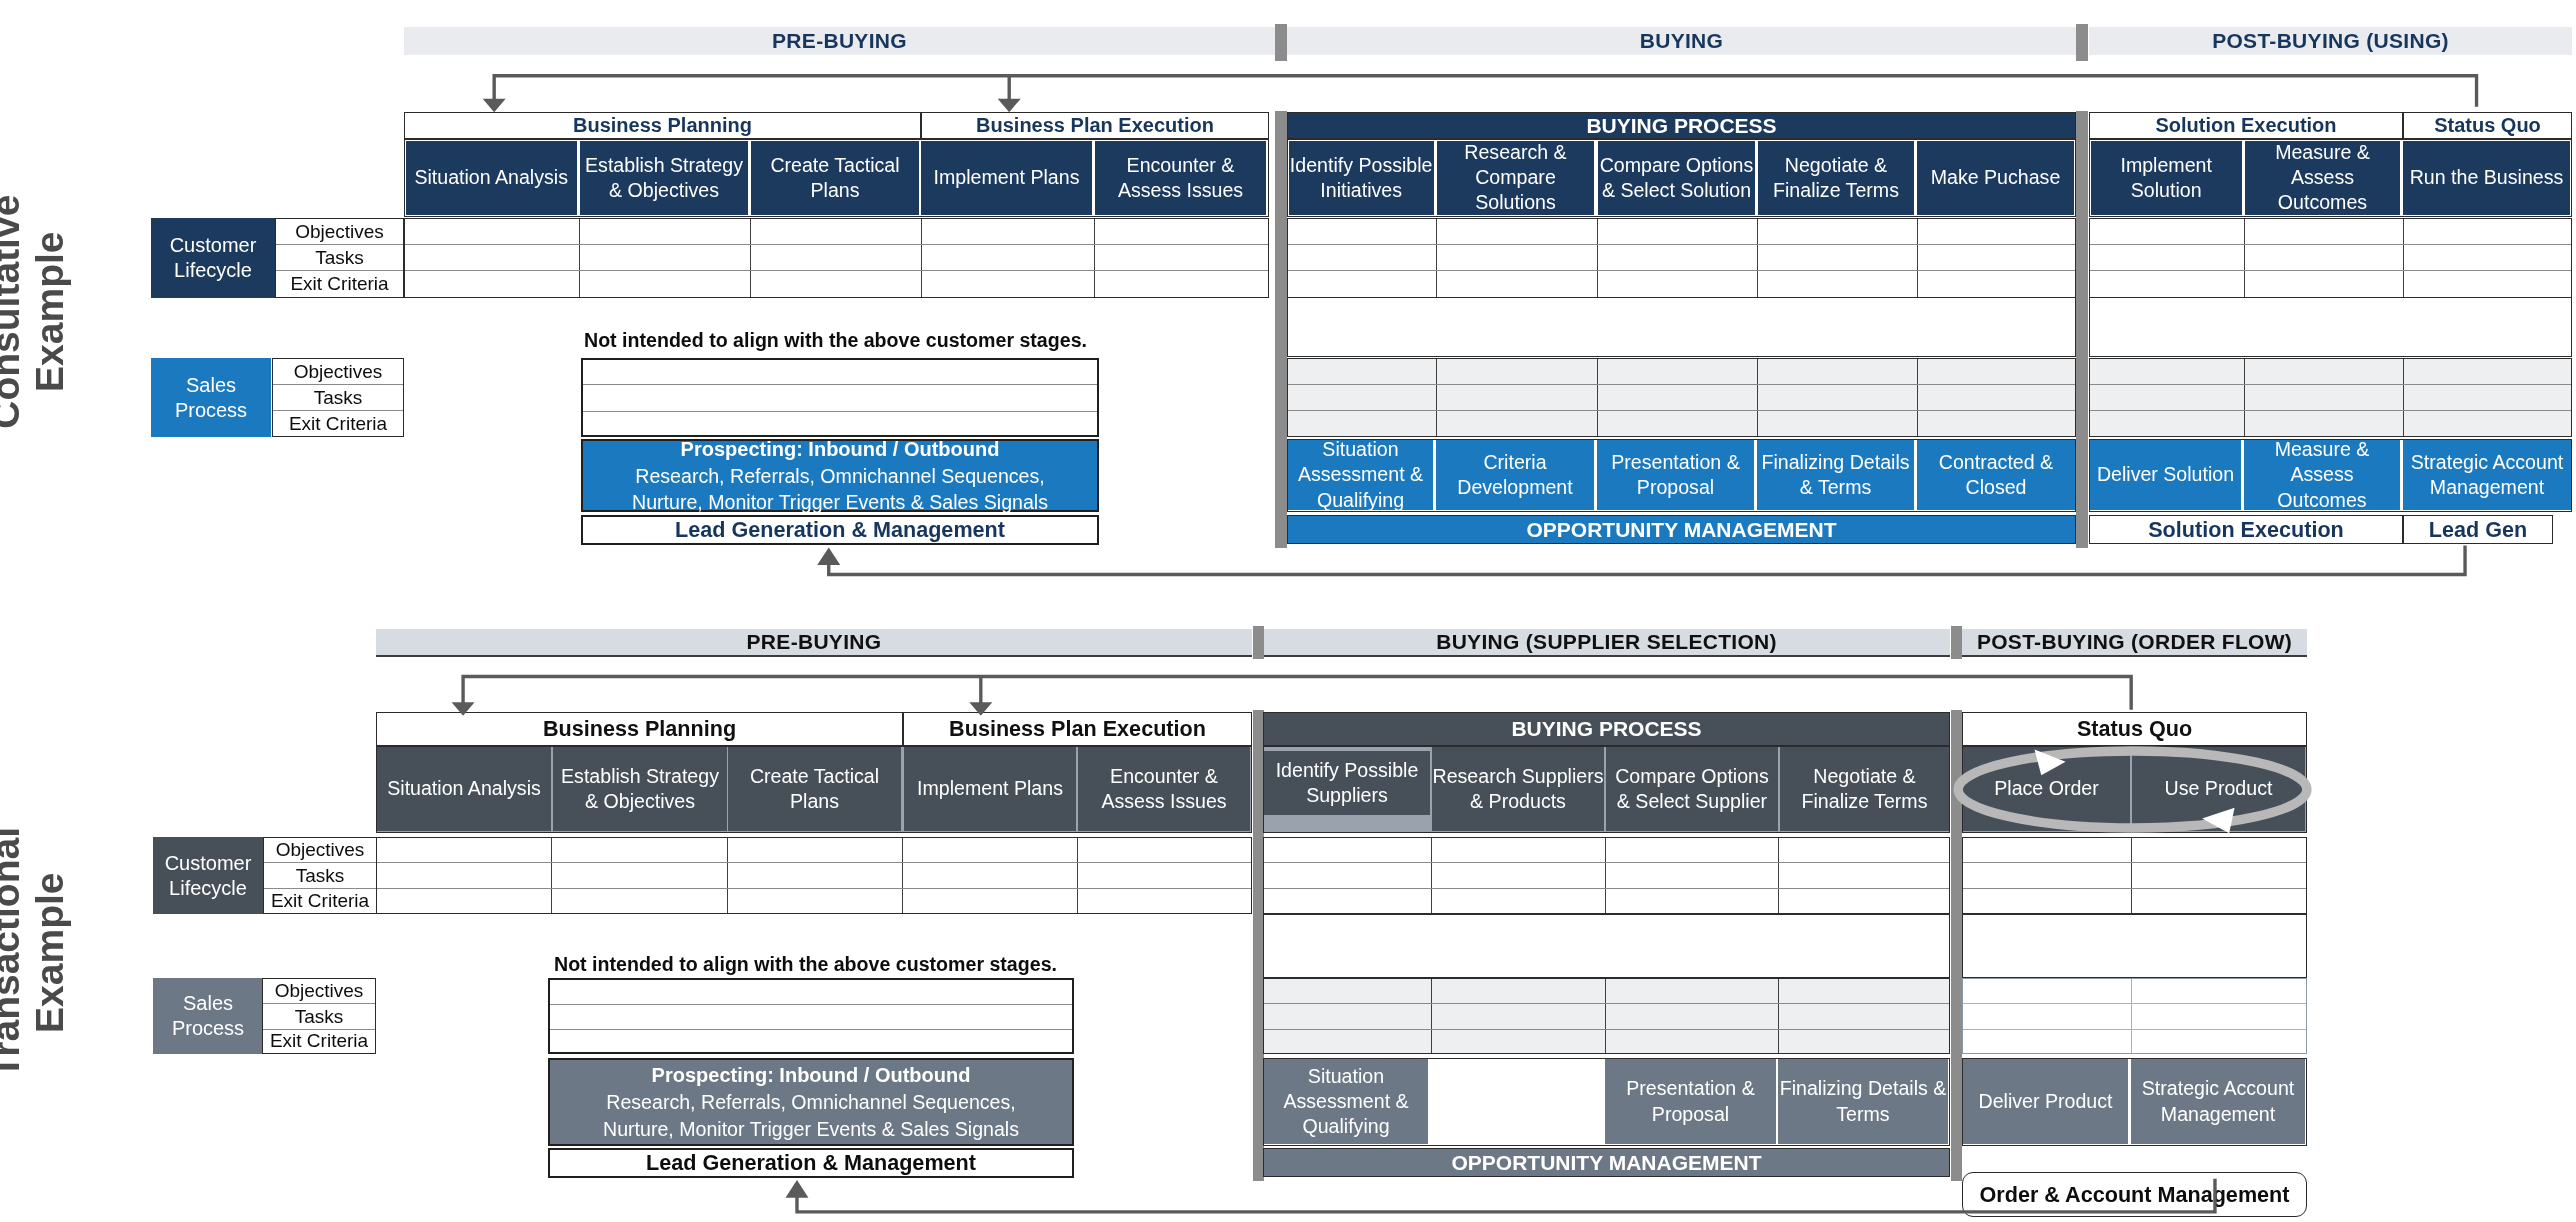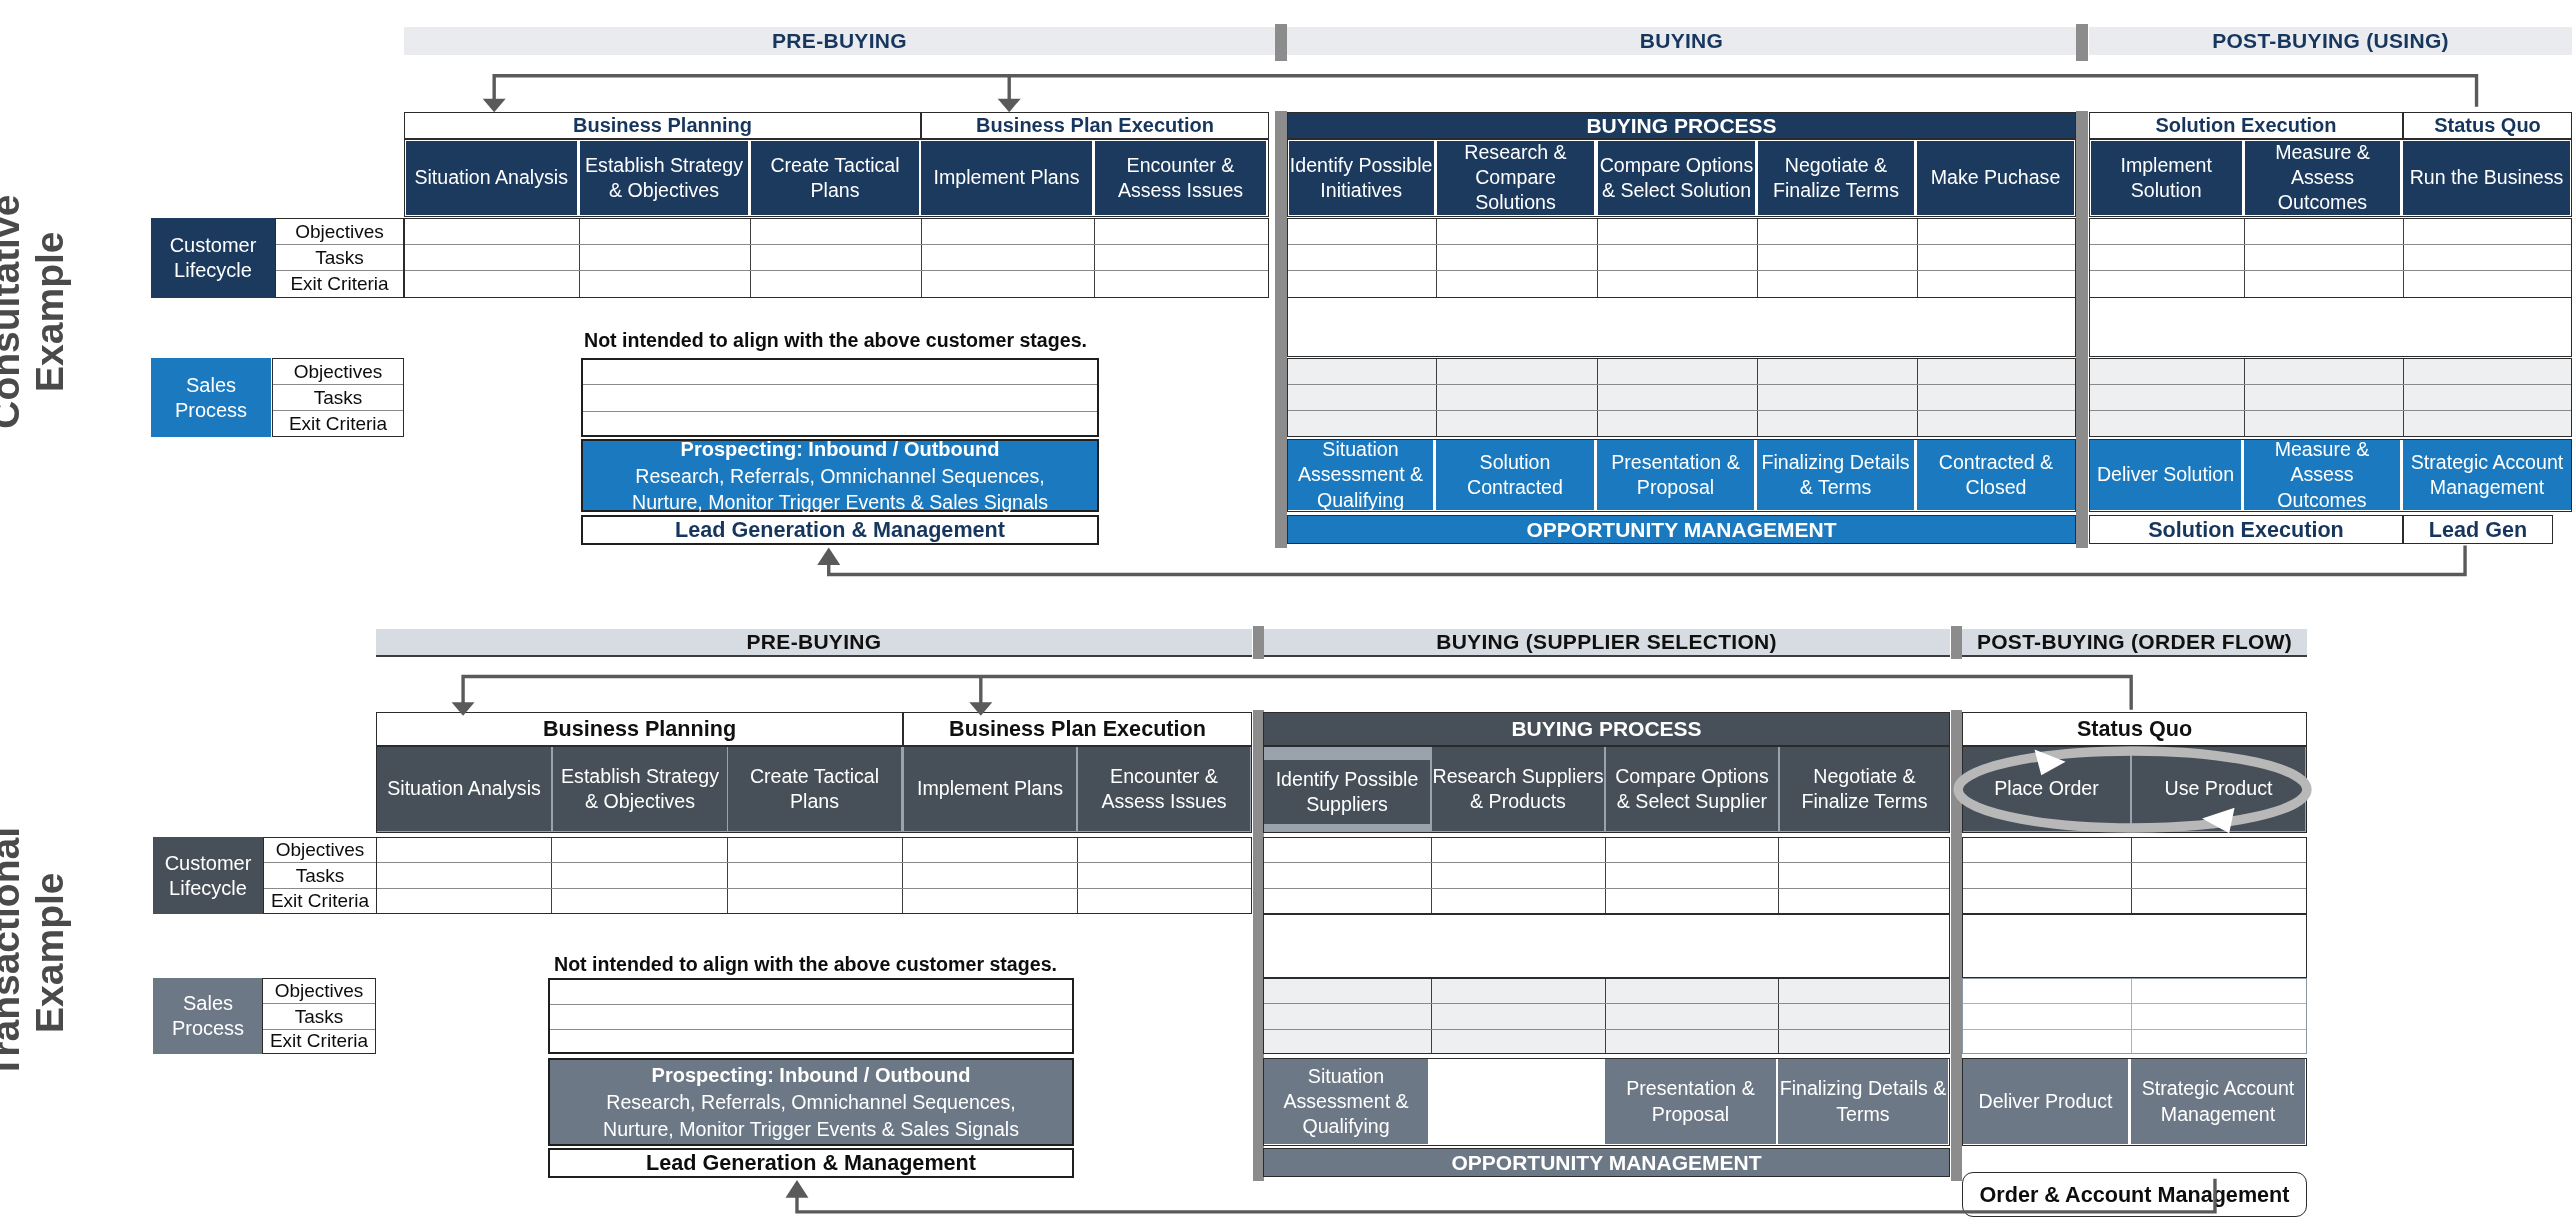--- a/index.html
+++ b/index.html
@@ -150,21 +150,21 @@
       <i class="hline" style="top:51px;"></i>
   </div>
 
   <div class="cell blue bdr3" style="left:581px;top:439px;width:518px;height:73px;">
     <div class="f-pt">Prospecting: Inbound / Outbound</div>
     <div class="f-pb">Research, Referrals, Omnichannel Sequences,</div>
     <div class="f-pb">Nurture, Monitor Trigger Events &amp; Sales Signals</div>
   </div>
   <div class="abs white bdr" style="left:1287px;top:439px;width:789px;height:73px;">
     <div class="cell blue f-h2" style="left:0;top:0;width:145px;height:70px;">Situation Assessment &amp; Qualifying</div>
-    <div class="cell blue f-h2" style="left:148px;top:0;width:158px;height:70px;">Solution Contracted</div>
+    <div class="cell blue f-h2" style="left:148px;top:0;width:158px;height:70px;">Criteria Development</div>
     <div class="cell blue f-h2" style="left:309px;top:0;width:157px;height:70px;">Presentation &amp; Proposal</div>
     <div class="cell blue f-h2" style="left:469px;top:0;width:157px;height:70px;">Finalizing Details &amp; Terms</div>
     <div class="cell blue f-h2" style="left:629px;top:0;width:158px;height:70px;">Contracted &amp; Closed</div>
   </div>
   <div class="abs white bdr" style="left:2089px;top:439px;width:483px;height:73px;">
     <div class="cell blue f-h2" style="left:0;top:0;width:151px;height:70px;">Deliver Solution</div>
     <div class="cell blue f-h2" style="left:154px;top:0;width:156px;height:70px;">Measure &amp; Assess Outcomes</div>
     <div class="cell blue f-h2" style="left:313px;top:0;width:168px;height:70px;">Strategic Account Management</div>
   </div>
 
@@ -194,21 +194,21 @@
 
   <div class="abs bdr" style="left:376px;top:746px;width:876px;height:87px;background:#9aa3ad;">
     <div class="cell slate f-h2" style="left:0;top:0;width:174px;height:84px;">Situation Analysis</div>
     <div class="cell slate f-h2" style="left:176px;top:0;width:174px;height:84px;">Establish Strategy &amp; Objectives</div>
     <div class="cell slate f-h2" style="left:351px;top:0;width:173px;height:84px;">Create Tactical Plans</div>
     <div class="cell slate f-h2" style="left:527px;top:0;width:172px;height:84px;">Implement Plans</div>
     <div class="cell slate f-h2" style="left:701px;top:0;width:172px;height:84px;">Encounter &amp; Assess Issues</div>
   </div>
 
   <div class="abs bdr" style="left:1263px;top:746px;width:687px;height:87px;background:#9aa3ad;">
-    <div class="cell slate f-h2" style="left:0;top:13px;width:166px;height:64px;">Identify Possible Suppliers</div>
+    <div class="cell slate f-h2" style="left:0;top:4px;width:166px;height:64px;">Identify Possible Suppliers</div>
     <div class="cell slate f-h2" style="left:168px;top:0;width:172px;height:84px;">Research Suppliers &amp; Products</div>
     <div class="cell slate f-h2" style="left:342px;top:0;width:172px;height:84px;">Compare Options &amp; Select Supplier</div>
     <div class="cell slate f-h2" style="left:516px;top:0;width:169px;height:84px;">Negotiate &amp; Finalize Terms</div>
   </div>
 
   <div class="abs bdr" style="left:1962px;top:746px;width:345px;height:87px;background:#9aa3ad;">
     <div class="cell slate f-h2" style="left:0;top:0;width:167px;height:84px;">Place Order</div>
     <div class="cell slate f-h2" style="left:169px;top:0;width:173px;height:84px;">Use Product</div>
   </div>
 

